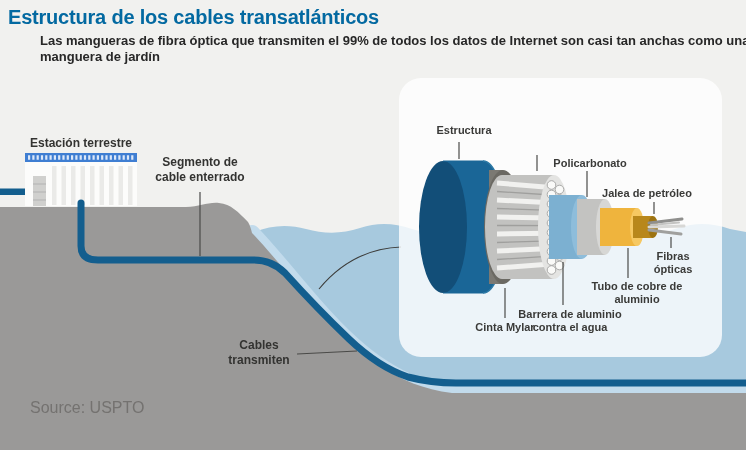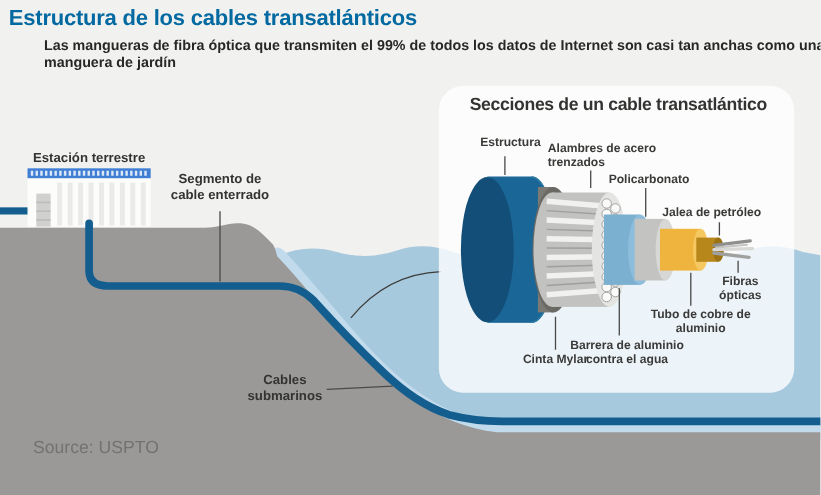--- a/index.html
+++ b/index.html
@@ -111,21 +111,21 @@
   <g stroke="#4a4a48" stroke-width="1.2" fill="none">
     <path d="M200,192 L200,256"></path>
     <path d="M297,354 L357,351"></path>
   </g>
 
   <path fill="none" stroke="#3c3c3a" stroke-width="1.1" d="M319,289 Q352,249 401,247"></path>
 </svg>
 
 <div class="slbl" style="left:21px;top:136px;width:120px;">Estación terrestre</div>
 <div class="slbl" style="left:150px;top:155px;width:100px;">Segmento de cable enterrado</div>
-<div class="slbl" style="left:220px;top:338px;width:78px;">Cables submarinos</div>
+<div class="slbl" style="left:220px;top:338px;width:78px;">Cables transmiten</div>
 
 <div id="footer">
   <div>Source: USPTO</div>
 </div>
 
 <div id="panel">
   <svg id="panel-svg" width="323" height="279" viewBox="0 0 323 279">
 
     <g>
       <ellipse cx="84" cy="149" rx="22" ry="66" fill="#1a6697"></ellipse>
@@ -214,23 +214,21 @@
       <line x1="138" y1="77" x2="138" y2="93"></line>
       <line x1="188" y1="93" x2="188" y2="119"></line>
       <line x1="255" y1="124" x2="255" y2="136"></line>
       <line x1="272" y1="159" x2="272" y2="170"></line>
       <line x1="229" y1="170" x2="229" y2="200"></line>
       <line x1="164" y1="184" x2="164" y2="227"></line>
       <line x1="106" y1="210" x2="106" y2="240"></line>
     </g>
   </svg>
 
-  <div id="panel-title">Secciones de un cable transatlántico</div>
 
   <div class="plbl" style="left:15px;top:46px;width:100px;">Estructura</div>
-  <div class="plbl left" style="left:99px;top:51px;width:112px;">Alambres de acero trenzados</div>
   <div class="plbl" style="left:141px;top:79px;width:100px;">Policarbonato</div>
   <div class="plbl" style="left:188px;top:109px;width:120px;">Jalea de petróleo</div>
   <div class="plbl" style="left:248px;top:172px;width:52px;">Fibras ópticas</div>
   <div class="plbl" style="left:182px;top:202px;width:112px;">Tubo de cobre de aluminio</div>
   <div class="plbl" style="left:110px;top:230px;width:122px;">Barrera de aluminio contra el agua</div>
   <div class="plbl" style="left:56px;top:243px;width:100px;">Cinta Mylar</div>
 </div>
 
 </body></html>

